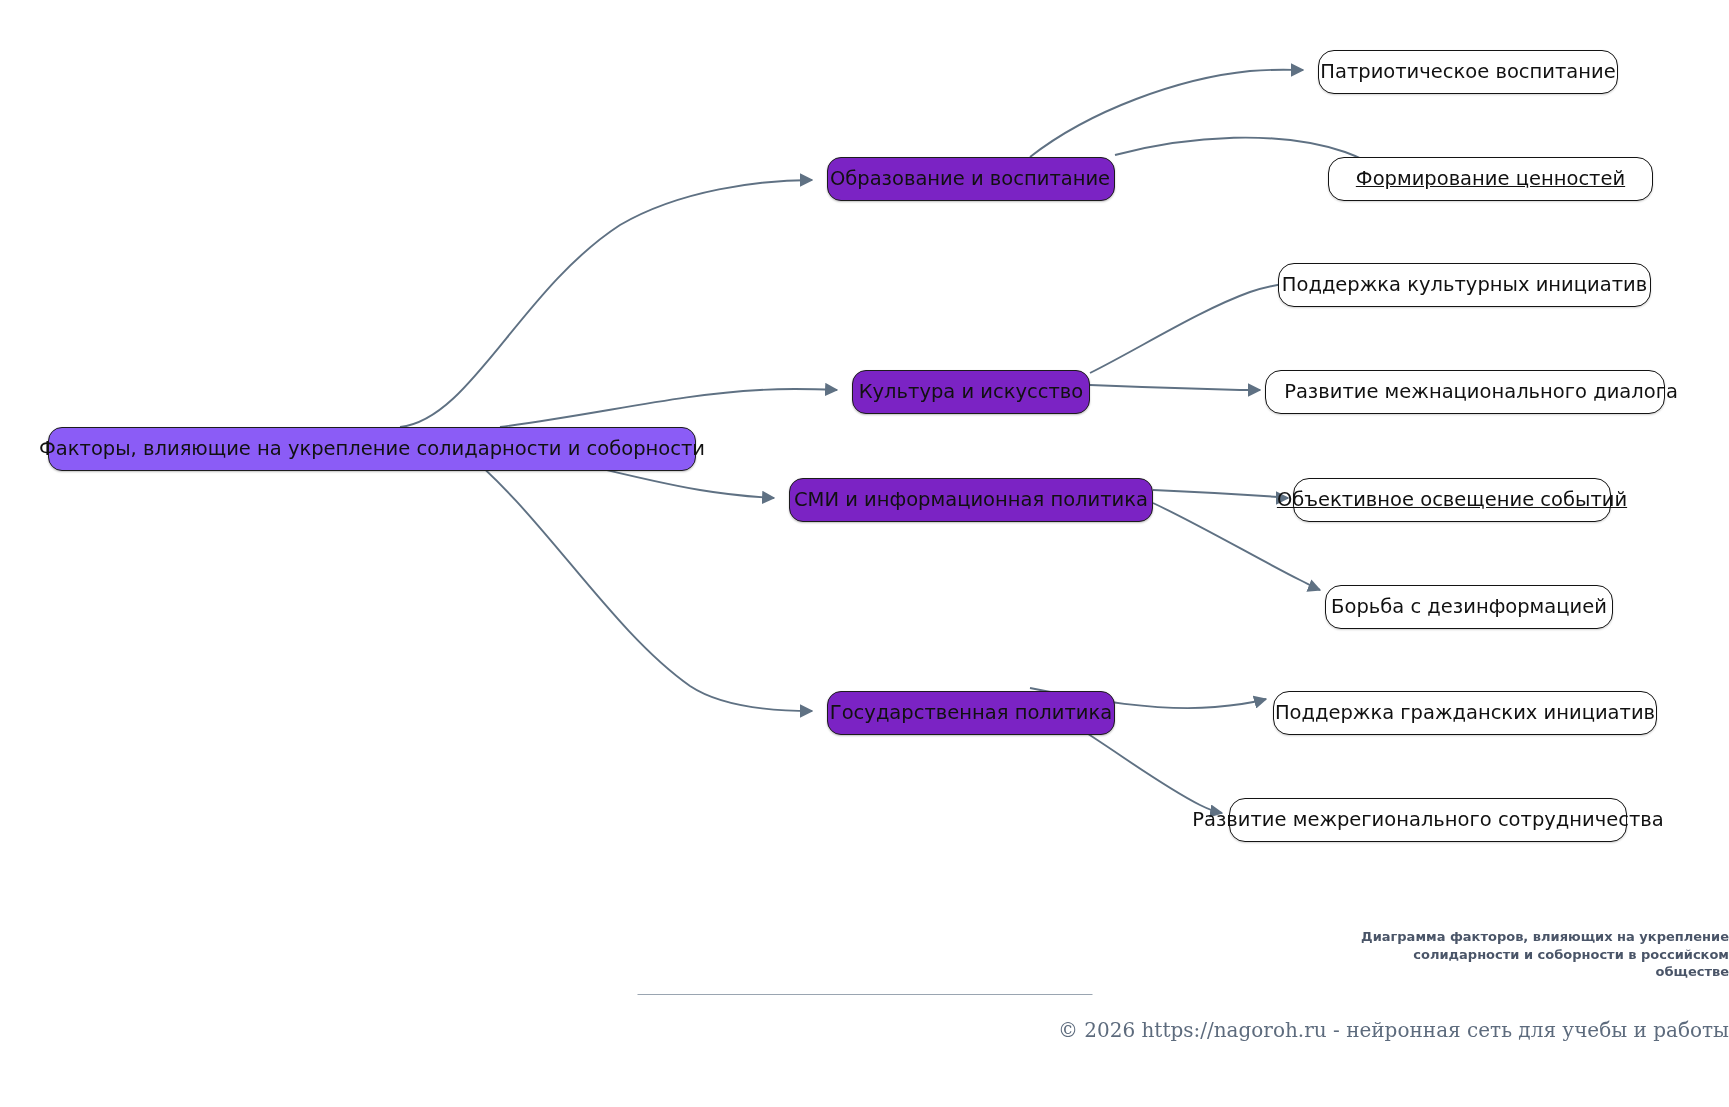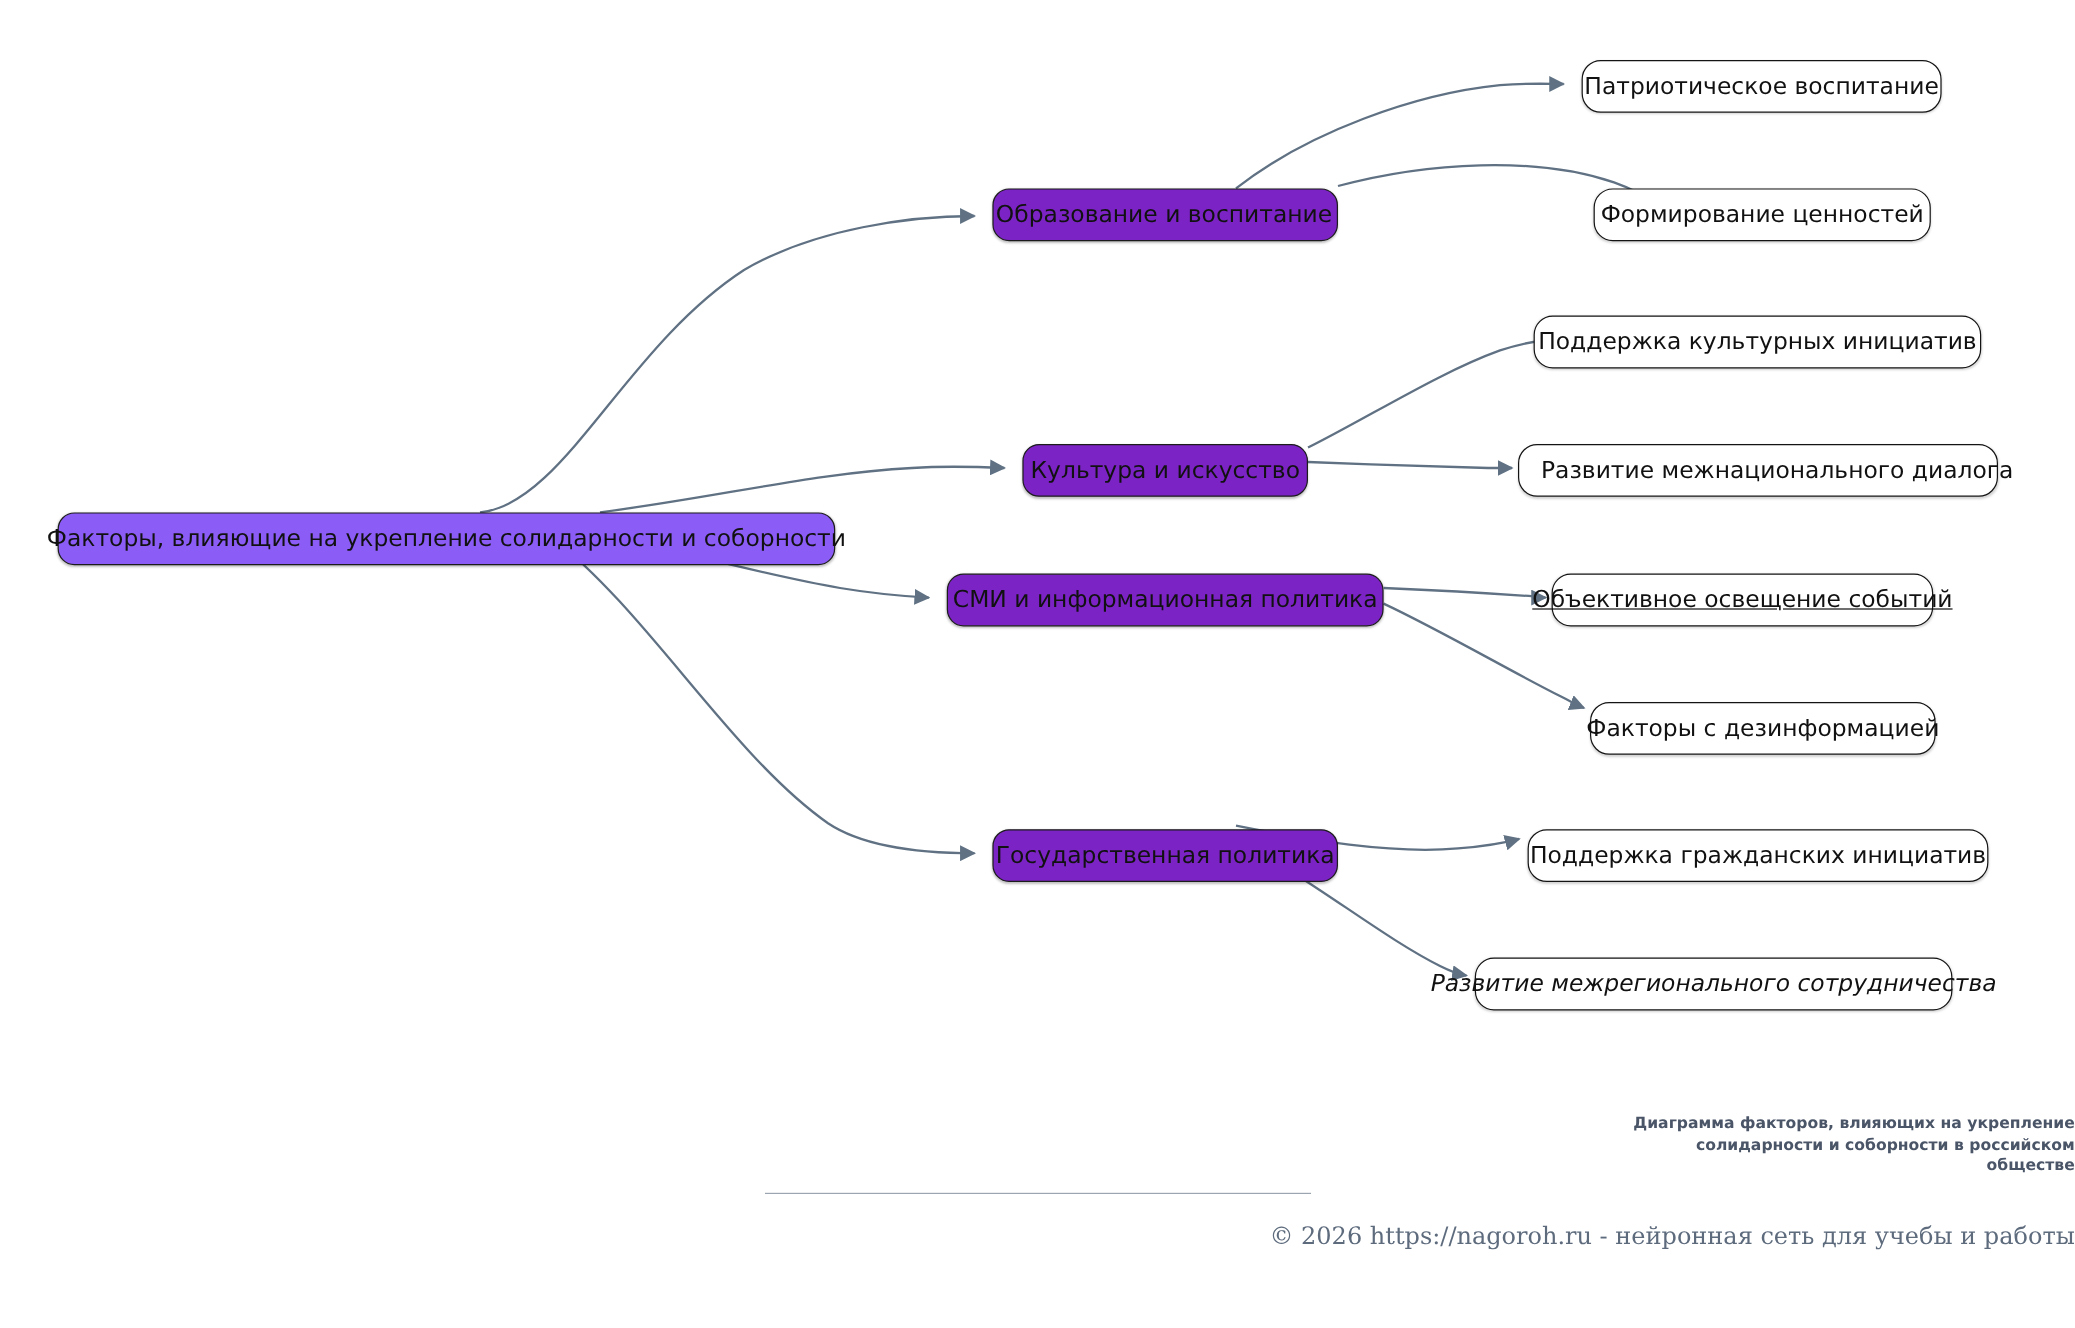--- a/index.html
+++ b/index.html
@@ -129,51 +129,51 @@
   <div class="node root" style="left:48px; top:427px; width:648px;">
     <span>Факторы, влияющие на укрепление солидарности и соборности</span>
   </div>
 
   <div class="node branch" style="left:827px; top:157px; width:288px;padding-left:14px;">
     <span>Образование и воспитание</span>
   </div>
   <div class="node leaf" style="left:1318px; top:50px; width:300px;">
     <span>Патриотическое воспитание</span>
   </div>
-  <div class="node leaf" style="left:1328px; top:157px; width:281px;">
+  <div class="node leaf" style="left:1328px; top:157px; width:325px;text-decoration:underline;">
     <span>Формирование ценностей</span>
   </div>
 
   <div class="node branch" style="left:852px; top:370px; width:238px;">
     <span>Культура и искусство</span>
   </div>
   <div class="node leaf" style="left:1278px; top:263px; width:373px;">
     <span>Поддержка культурных инициатив</span>
   </div>
   <div class="node leaf" style="left:1265px; top:370px; width:400px;padding-left:48px;">
     <span>Развитие межнационального диалога</span>
   </div>
 
   <div class="node branch" style="left:789px; top:478px; width:364px;">
     <span>СМИ и информационная политика</span>
   </div>
   <div class="node leaf" style="left:1293px; top:478px; width:318px;text-decoration:underline;">
     <span>Объективное освещение событий</span>
   </div>
   <div class="node leaf" style="left:1325px; top:585px; width:288px;">
-    <span>Факторы с дезинформацией</span>
+    <span>Борьба с дезинформацией</span>
   </div>
 
   <div class="node branch" style="left:827px; top:691px; width:288px;">
     <span>Государственная политика</span>
   </div>
   <div class="node leaf" style="left:1273px; top:691px; width:384px;">
     <span>Поддержка гражданских инициатив</span>
   </div>
-  <div class="node leaf" style="left:1229px; top:798px; width:398px;font-style:italic;">
+  <div class="node leaf" style="left:1229px; top:798px; width:398px;">
     <span>Развитие межрегионального сотрудничества</span>
   </div>
 
   <div class="caption" style="top:928px;">
     <div>Диаграмма факторов, влияющих на укрепление</div>
     <div>солидарности и соборности в российском</div>
     <div>обществе</div>
   </div>
 
   <div class="caption-rule" style="top:994px;"></div>

